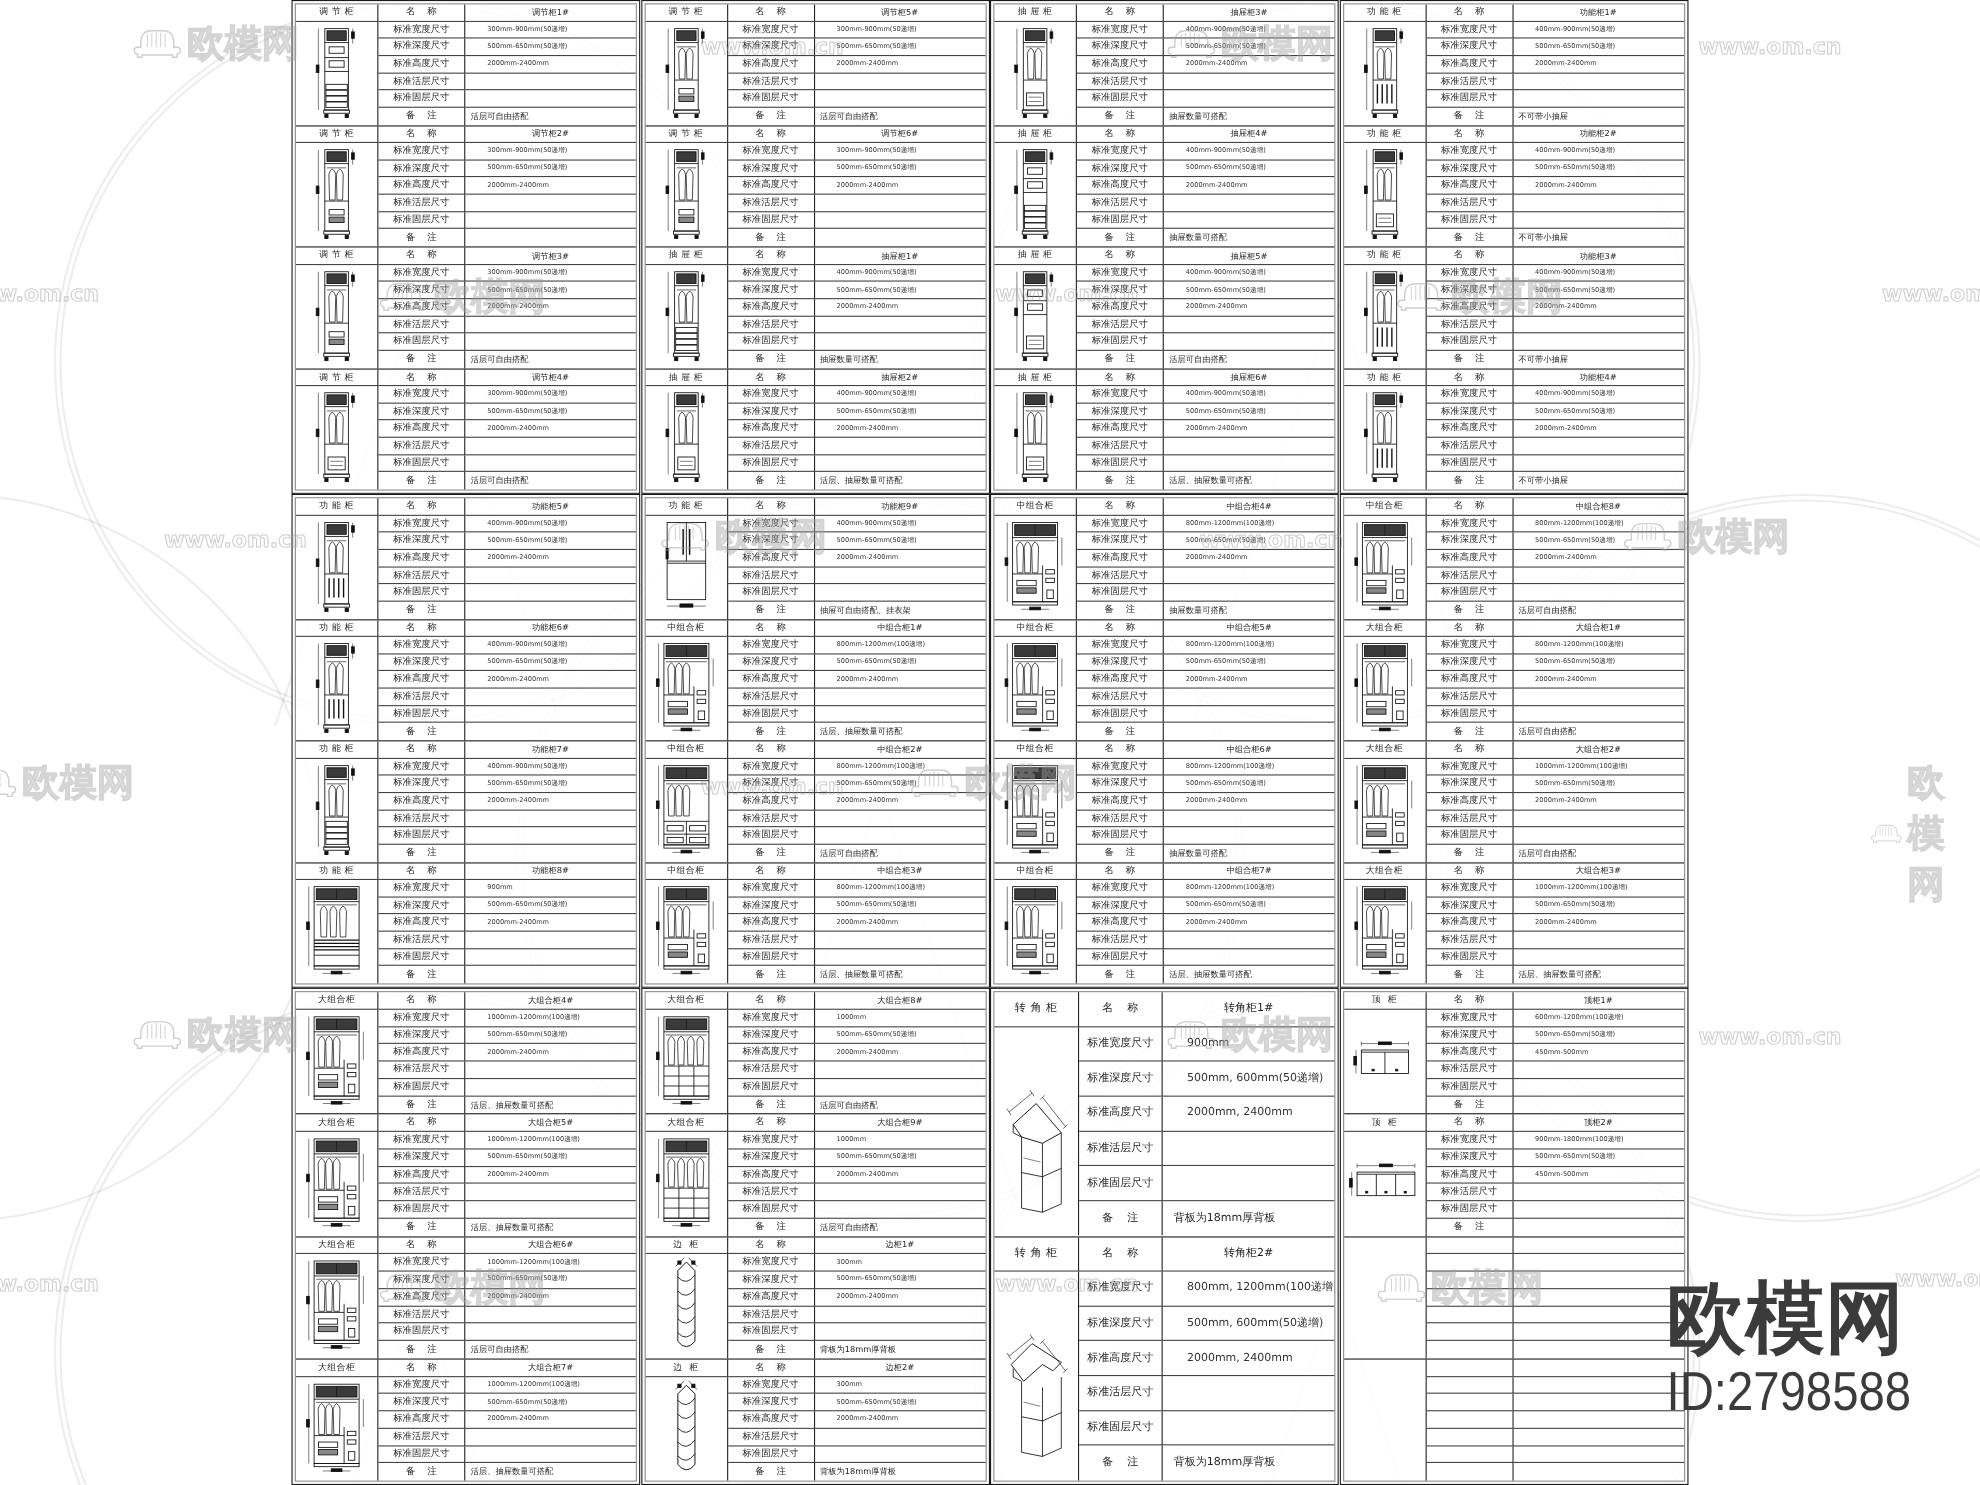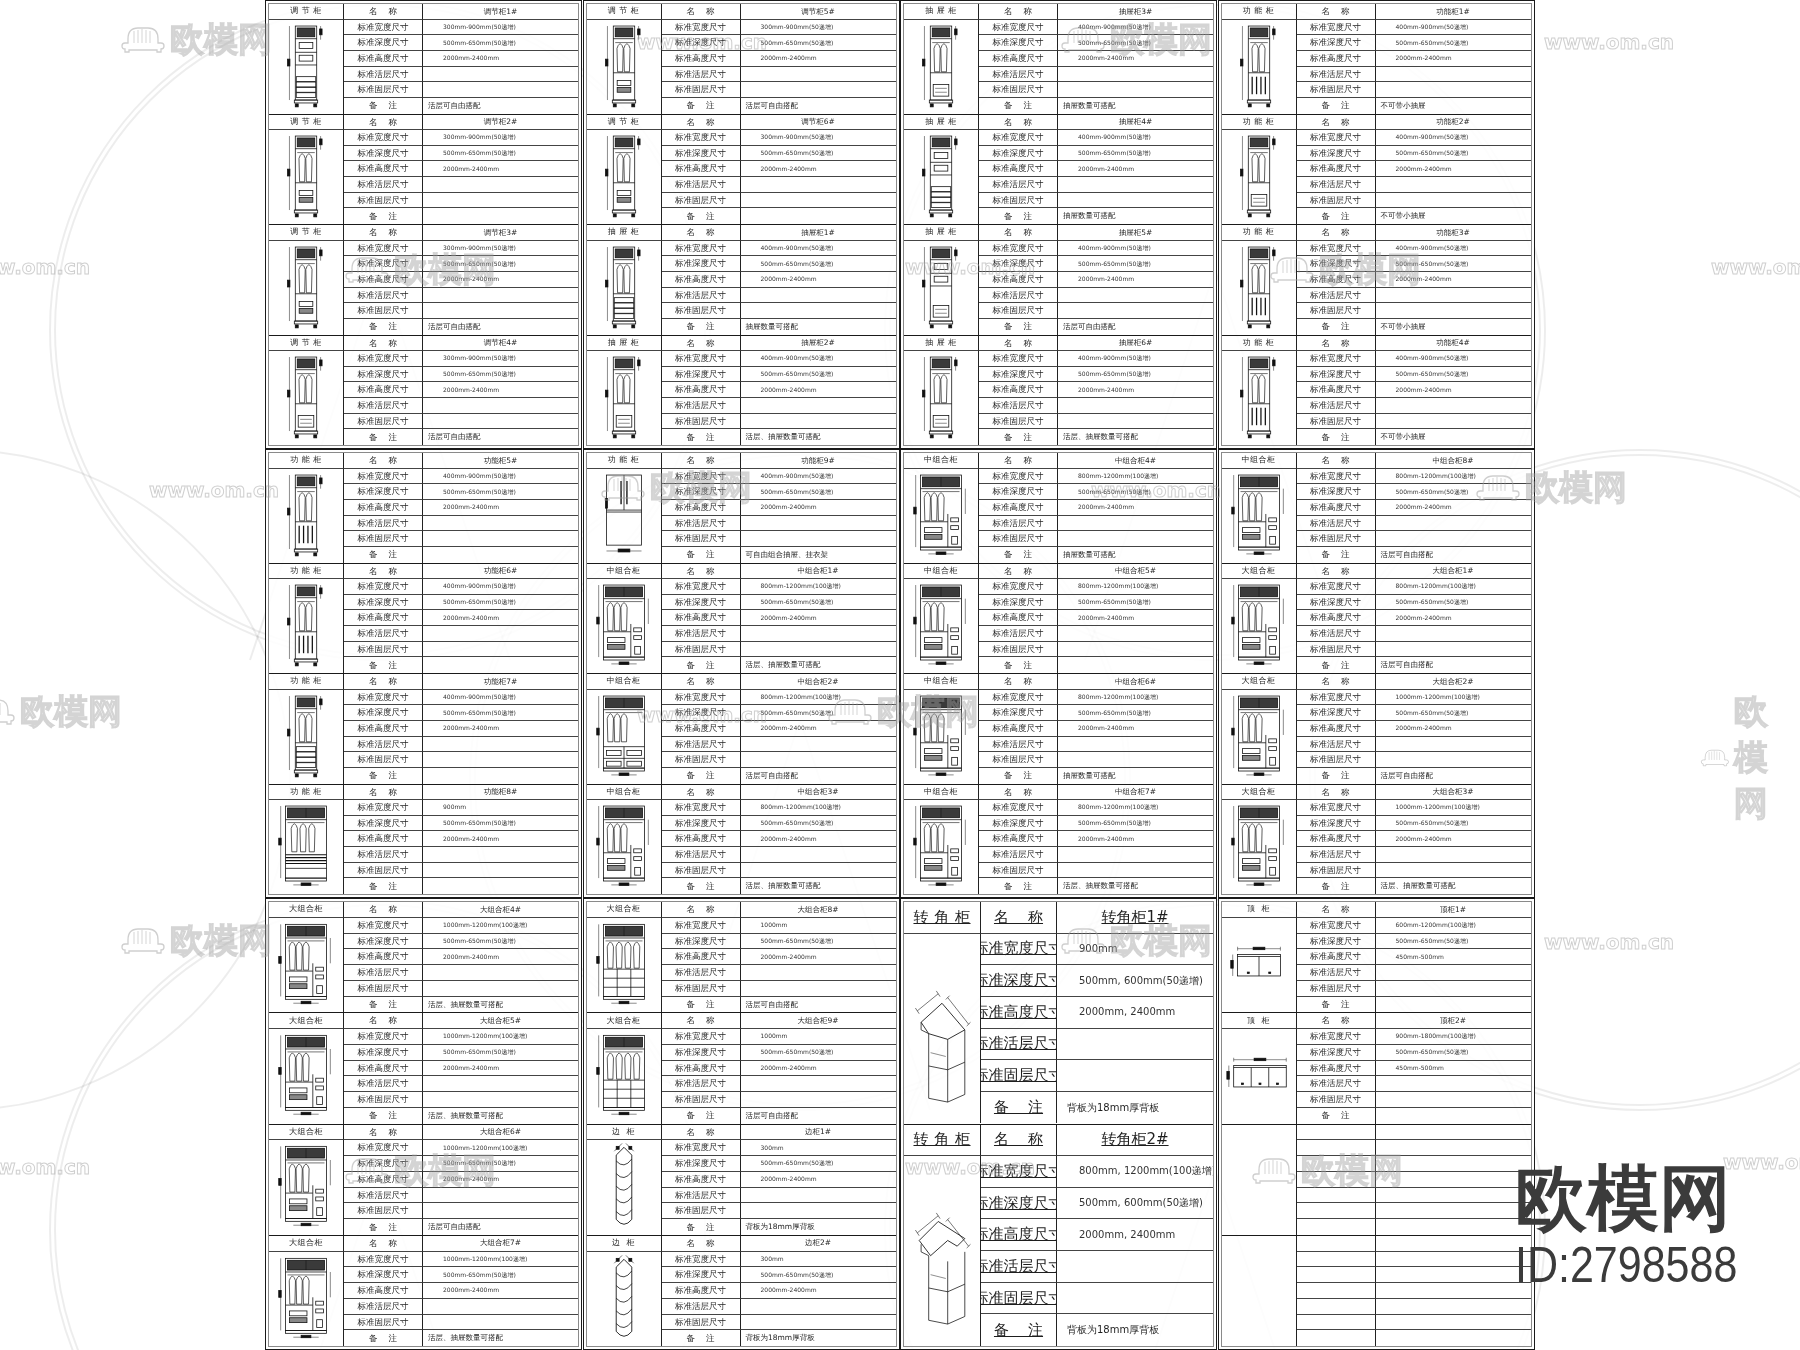--- a/index.html
+++ b/index.html
@@ -15,21 +15,21 @@
   .large .spec{grid-template-columns:77px 76px minmax(0,1fr);}
   .cell{box-sizing:border-box;border-right:1px solid #222;border-bottom:1px solid #444;display:flex;align-items:center;
     justify-content:center;overflow:hidden;white-space:pre;min-width:0;min-height:0;line-height:1;}
   .cell.c3{border-right:none;}
   .cell.last{border-bottom:none;}
   .type{font-size:8px;letter-spacing:0.5px;}
   .lbl{font-size:8.5px;}
   .title{font-size:7.5px;}
   .val{justify-content:flex-start;padding-left:20px;font-size:6px;color:#333;}
   .rmk{justify-content:flex-start;padding-left:5px;font-size:7.5px;}
-  .large .type,.large .lbl,.large .title{font-size:15px;text-decoration:underline;}
+  .large .type,.large .lbl,.large .title{font-size:10px;}
   .large .val{font-size:10px;padding-left:22px;}
   .large .rmk{font-size:10px;padding-left:10px;}
   .pic svg{width:100%;height:100%;display:block;}
   #watermarks{position:absolute;left:0;top:0;width:1800px;height:1350px;z-index:2;pointer-events:none;}
   .wm-brand{position:absolute;display:flex;align-items:center;gap:4px;}
   .wm-brand span{font-size:34px;font-weight:bold;color:rgba(255,255,255,0);-webkit-text-stroke:1.2px rgba(160,160,160,0.45);}
   .wm-url{position:absolute;font-family:"DejaVu Sans",sans-serif;font-size:20px;font-weight:bold;
     color:rgba(255,255,255,0);-webkit-text-stroke:1px rgba(160,160,160,0.5);}
   #stamp{position:absolute;left:1515px;top:1158px;z-index:3;color:#3b3b3b;}
   #stamp .brand{font-size:72px;line-height:80px;font-weight:bold;display:block;}
@@ -826,21 +826,21 @@
             <div class="cell c3 val" style="grid-area:2/3">400mm-900mm(50递增)</div>
             <div class="cell lbl" style="grid-area:3/2">标准深度尺寸</div>
             <div class="cell c3 val" style="grid-area:3/3">500mm-650mm(50递增)</div>
             <div class="cell lbl" style="grid-area:4/2">标准高度尺寸</div>
             <div class="cell c3 val" style="grid-area:4/3">2000mm-2400mm</div>
             <div class="cell lbl" style="grid-area:5/2">标准活层尺寸</div>
             <div class="cell c3 val" style="grid-area:5/3"></div>
             <div class="cell lbl" style="grid-area:6/2">标准固层尺寸</div>
             <div class="cell c3 val" style="grid-area:6/3"></div>
             <div class="cell lbl last" style="grid-area:7/2">备    注</div>
-            <div class="cell c3 rmk last" style="grid-area:7/3">可自由组合抽屉、挂衣架</div>
+            <div class="cell c3 rmk last" style="grid-area:7/3">抽屉可自由搭配、挂衣架</div>
           </div>
           <div class="spec">
             <div class="cell type" style="grid-area:1/1">中组合柜</div>
             <div class="cell pic last" style="grid-area:2/1/8/2"><svg viewBox="0 0 76 94" preserveAspectRatio="xMidYMid meet">
                 <rect x="17" y="5" width="42" height="74" fill="none" stroke="#111" stroke-width="0.8"></rect>
                 <rect x="19" y="7" width="38" height="10" fill="#3a3a3a" stroke="#111" stroke-width="0.8"></rect>
                 <line x1="38" y1="7" x2="38" y2="17" stroke="#111" stroke-width="0.6"></line>
                 <line x1="17" y1="19" x2="59" y2="19" stroke="#111" stroke-width="0.8"></line>
                 <line x1="12" y1="5" x2="12" y2="79" stroke="#111" stroke-width="0.5"></line>
                 <rect x="10" y="38" width="2.5" height="7" fill="#111" stroke="#111" stroke-width="0.8"></rect>

